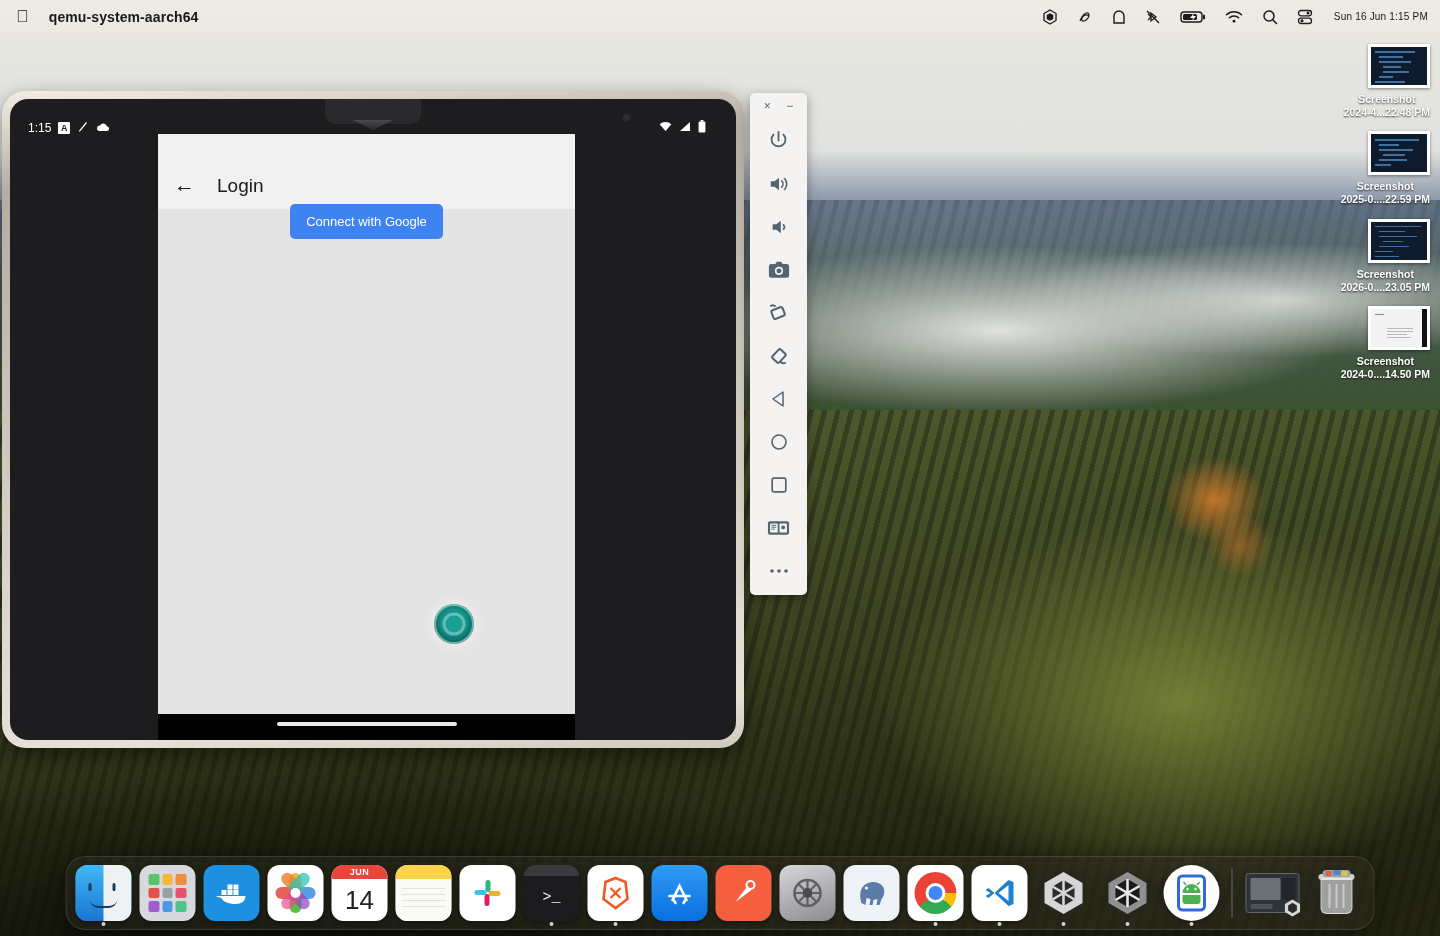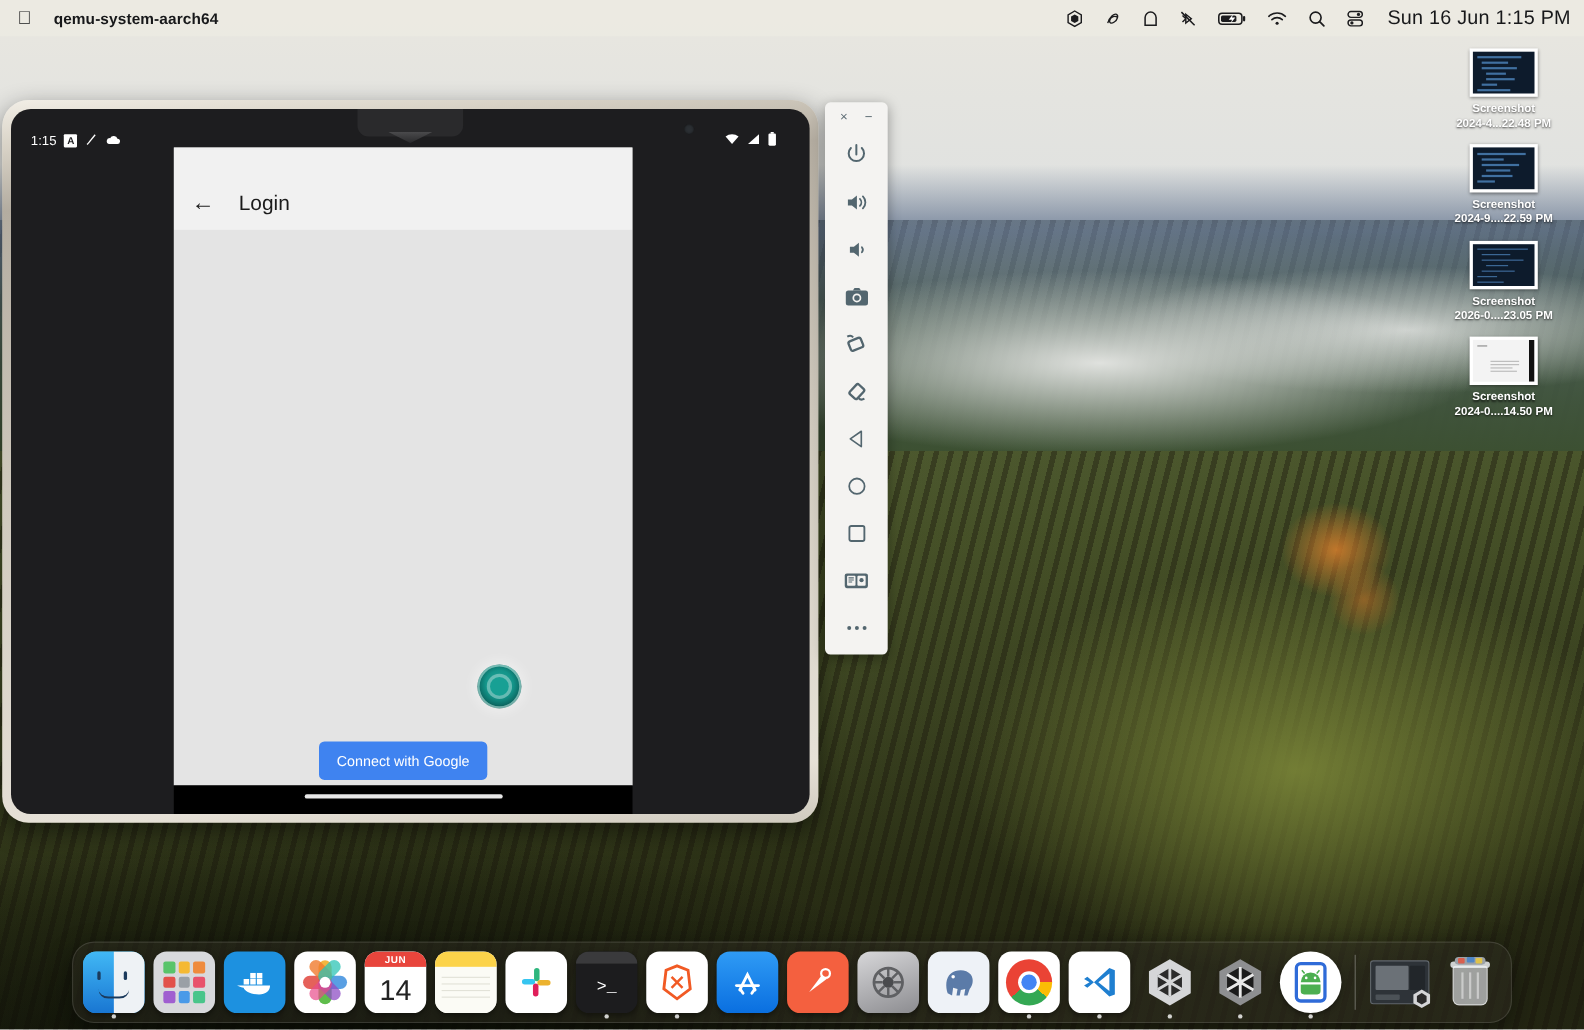--- a/index.html
+++ b/index.html
@@ -53,29 +53,29 @@
   #menubar {
     position: absolute; left: 0; top: 0; width: 1440px; height: 33px;
     background: rgba(236,234,226,.92);
     display: flex; align-items: center; justify-content: space-between;
     padding: 0 12px 0 16px; color: #17181a; font-size: 13.5px;
   }
   #menubar .left { display: flex; align-items: center; gap: 20px; }
   #menubar .app-title { font-weight: bold; font-size: 14px; letter-spacing: .1px; }
   #menubar .right { display: flex; align-items: center; gap: 19px; }
   #menubar .mb-icon { display: flex; align-items: center; justify-content: center; }
-  #menubar .clock { font-size: 18px; letter-spacing: .2px; margin-left: 2px; }
+  #menubar .clock { font-size: 10px; letter-spacing: .2px; margin-left: 2px; }
   .apple-logo { font-size: 17px; line-height: 1; }
 
   
   #desktop-icons {
     position: absolute; right: 8px; top: 44px; width: 130px;
     display: flex; flex-direction: column; align-items: center; gap: 12px;
   }
-  .desk-icon { width: 126px; display: flex; flex-direction: column; align-items: center; }
+  .desk-icon { width: 126px; display: flex; flex-direction: column; align-items: flex-end; }
   .desk-thumb {
     width: 62px; height: 44px; background: #fff; padding: 3px;
     box-shadow: 0 1px 3px rgba(0,0,0,.45);
   }
   .desk-thumb .inner {
     width: 100%; height: 100%;
     background: #0d1b2c;
     position: relative; overflow: hidden;
   }
   .desk-thumb .inner.doc { background: #f3f3f3; }
@@ -143,21 +143,21 @@
     background: #e4e4e4; z-index: 5; overflow: hidden;
   }
   #app-bar {
     height: 75px; background: #f1f1f1; display: flex; align-items: flex-end;
     padding: 0 0 14px 16px; gap: 22px;
   }
   #app-bar .back-arrow { font-size: 21px; color: #1b1b1b; line-height: 1; }
   #app-bar .title { font-size: 19px; color: #1b1b1b; line-height: 1; }
   #app-body {
     height: 505px; background: #e4e4e4; position: relative;
-    display: flex; align-items: flex-end; justify-content: center;
+    display: flex; align-items: flex-start; justify-content: center;
   }
   #connect-google-btn {
     background: #3f83f0; color: #fff; border: none; border-radius: 5px;
     padding: 10px 16px; font-size: 13px; cursor: pointer;
     font-family: "Liberation Sans", sans-serif;
     position: relative; top: -5px;
   }
   #gesture-bar-area {
     position: absolute; left: 148px; top: 615px; width: 417px; height: 26px;
     background: #000; z-index: 5;
@@ -310,21 +310,21 @@
           <div class="code-line" style="left:4px;top:5px;width:44px;"></div>
           <div class="code-line" style="left:8px;top:10px;width:20px;"></div>
           <div class="code-line" style="left:8px;top:15px;width:34px;"></div>
           <div class="code-line" style="left:12px;top:20px;width:22px;"></div>
           <div class="code-line" style="left:8px;top:25px;width:28px;"></div>
           <div class="code-line" style="left:4px;top:30px;width:16px;"></div>
         </div>
       </div>
       <div class="desk-label">
         <div>Screenshot</div>
-        <div>2024-9....22.59 PM</div>
+        <div>2025-0....22.59 PM</div>
       </div>
     </div>
     <div class="desk-icon">
       <div class="desk-thumb">
         <div class="inner">
           <div class="code-line" style="left:4px;top:4px;width:46px;"></div>
           <div class="code-line" style="left:8px;top:9px;width:26px;"></div>
           <div class="code-line" style="left:8px;top:14px;width:38px;"></div>
           <div class="code-line" style="left:12px;top:19px;width:20px;"></div>
           <div class="code-line" style="left:8px;top:24px;width:30px;"></div>

